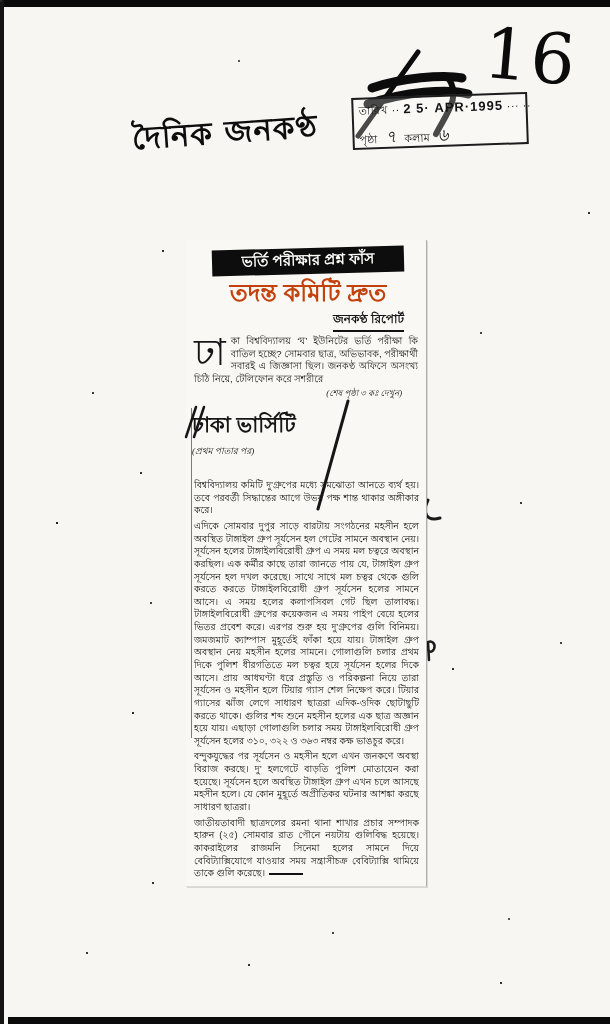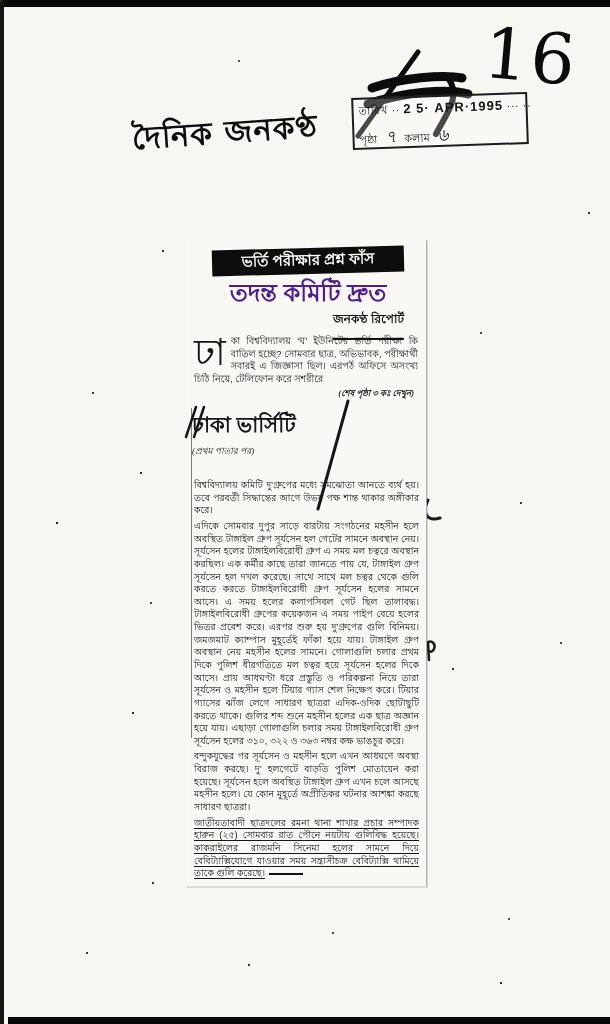--- a/index.html
+++ b/index.html
@@ -35,32 +35,32 @@
   .masthead{position:absolute;left:132px;top:108px;font-size:31px;font-weight:bold;
     transform:rotate(-4deg);letter-spacing:1px;color:#0d0d0d;
     font-family:"DejaVu Sans",sans-serif;}
   
   .clipping{position:absolute;left:186px;top:240px;width:240px;background:#f9f8f4;
     border-right:1px solid rgba(40,40,40,.35);border-bottom:1px solid rgba(40,40,40,.12);
     padding-bottom:6px;box-shadow:1px 1px 0 rgba(0,0,0,.12);}
   .clip-rule{position:absolute;left:5px;top:168px;width:1px;height:330px;background:rgba(20,20,20,.55);}
   .kicker{margin:8px 22px 2px 26px;background:#0d0d0d;color:#fbfbf8;font-weight:bold;
     font-size:15px;text-align:center;padding:4px 2px 5px;transform:rotate(-1.5deg);line-height:1.1;}
-  .headline{font-size:24px;font-weight:bold;text-align:center;line-height:1.22;margin:4px 2px 0 6px;color:#4c1d95;}
+  .headline{font-size:24px;font-weight:bold;text-align:center;line-height:1.22;margin:4px 2px 0 6px;color:#c2410c;}
   .byline{text-align:right;margin:3px 22px 5px 0;font-weight:bold;font-size:12px;}
-  .byline span{border-bottom:2px solid #111;padding-bottom:12px;}
+  .byline span{border-bottom:2px solid #111;padding-bottom:4px;}
   .lead{font-size:9.5px;text-align:justify;margin:4px 8px 0 8px;line-height:1.35;}
   .dropcap{float:left;font-size:37px;line-height:.85;margin:2px 5px 0 0;font-weight:400;}
-  .jump{font-style:italic;text-align:right;font-size:8.5px;margin:1px 12px 0 0;font-family:"Liberation Serif",serif;font-weight:bold;}
+  .jump{font-style:italic;text-align:right;font-size:8.5px;margin:1px 24px 0 0;font-family:"Liberation Serif",serif;}
   .section-hd{font-size:21px;font-weight:bold;margin:8px 0 0 6px;position:relative;display:inline-block;}
   .section-note{font-style:italic;font-size:9px;margin:0 0 20px 6px;font-family:"Liberation Serif",serif;}
   .bodytext p{font-size:9.3px;text-align:justify;line-height:1.36;margin:3px 7px 0 8px;}
   .subhead{text-align:center;font-weight:bold;font-size:12.5px;margin:5px 0 1px;position:relative;}
   .final-wrap{position:relative;}
-  .final-wrap p{text-decoration:underline;text-underline-offset:2px;}
+  .final-wrap p{text-underline-offset:2px;}
   .end-dash{display:inline-block;width:34px;height:2px;background:#111;vertical-align:middle;margin-left:4px;}
   .pen-slash{position:absolute;left:120px;top:-8px;pointer-events:none;}
   .pen-dslash{position:absolute;left:-8px;top:-4px;pointer-events:none;}
   .pen-check{position:absolute;left:420px;top:498px;}
   .pen-b{position:absolute;left:424px;top:638px;}
   .pen-tick{position:absolute;right:34px;top:-4px;}
   svg.mark{overflow:visible;}
 </style>
 </head>
 <body>
@@ -119,21 +119,21 @@
     <div class="headline">
       <div>তদন্ত কমিটি দ্রুত</div>
     </div>
 
     <div class="byline">
       <span>জনকণ্ঠ রিপোর্ট</span>
     </div>
 
     <div class="lead">
       <span class="dropcap">ঢা</span>
-      <span>কা বিশ্ববিদ্যালয় ‘ঘ’ ইউনিটের ভর্তি পরীক্ষা কি বাতিল হচ্ছে? সোমবার ছাত্র, অভিভাবক, পরীক্ষার্থী সবারই এ জিজ্ঞাসা ছিল। এরপর্ঠ অফিসে অসংখ্য চিঠি নিয়ে, টেলিফোন করে সশরীরে</span>
+      <span>কা বিশ্ববিদ্যালয় ‘ঘ’ ইউনিটের ভর্তি পরীক্ষা কি বাতিল হচ্ছে? সোমবার ছাত্র, অভিভাবক, পরীক্ষার্থী সবারই এ জিজ্ঞাসা ছিল। জনকণ্ঠ অফিসে অসংখ্য চিঠি নিয়ে, টেলিফোন করে সশরীরে</span>
     </div>
 
     <div class="jump">(শেষ পৃষ্ঠা ৩ কঃ দেখুন)</div>
 
     <div style="position:relative;">
       <div class="section-hd">
         <span>ঢাকা ভার্সিটি</span>
         <span class="pen-slash">
           <svg class="mark" width="40" height="110" viewBox="0 0 40 110">
             <path d="M36,0 L6,108" stroke="#161616" stroke-width="3" fill="none" stroke-linecap="round"></path>
@@ -144,21 +144,21 @@
             <path d="M10,32 L20,2 M2,32 L12,2" stroke="#161616" stroke-width="2.5" fill="none" stroke-linecap="round"></path>
           </svg>
         </span>
       </div>
     </div>
     <div class="section-note">(প্রথম পাতার পর)</div>
 
     <div class="bodytext">
       <p>বিশ্ববিদ্যালয় কমিটি দু’গ্রুপের মধ্যে সমঝোতা আনতে ব্যর্থ হয়। তবে পরবর্তী সিদ্ধান্তের আগে উভয় পক্ষ শান্ত থাকার অঙ্গীকার করে।</p>
       <p>এদিকে সোমবার দুপুর সাড়ে বারটায় সংগঠনের মহসীন হলে অবস্থিত টাঙ্গাইল গ্রুপ সূর্যসেন হল গেটের সামনে অবস্থান নেয়। সূর্যসেন হলের টাঙ্গাইলবিরোধী গ্রুপ এ সময় মল চত্বরে অবস্থান করছিল। এক কর্মীর কাছে তারা জানতে পায় যে, টাঙ্গাইল গ্রুপ সূর্যসেন হল দখল করেছে। সাথে সাথে মল চত্বর থেকে গুলি করতে করতে টাঙ্গাইলবিরোধী গ্রুপ সূর্যসেন হলের সামনে আসে। এ সময় হলের কলাপসিবল গেট ছিল তালাবদ্ধ। টাঙ্গাইলবিরোধী গ্রুপের কয়েকজন এ সময় পাইপ বেয়ে হলের ভিতর প্রবেশ করে। এরপর শুরু হয় দু’গ্রুপের গুলি বিনিময়। জমজমাট ক্যাম্পাস মুহূর্তেই ফাঁকা হয়ে যায়। টাঙ্গাইল গ্রুপ অবস্থান নেয় মহসীন হলের সামনে। গোলাগুলি চলার প্রথম দিকে পুলিশ ধীরগতিতে মল চত্বর হয়ে সূর্যসেন হলের দিকে আসে। প্রায় আধঘণ্টা ধরে প্রস্তুতি ও পরিকল্পনা নিয়ে তারা সূর্যসেন ও মহসীন হলে টিয়ার গ্যাস শেল নিক্ষেপ করে। টিয়ার গ্যাসের ঝাঁজ লেগে সাধারণ ছাত্ররা এদিক-ওদিক ছোটাছুটি করতে থাকে। গুলির শব্দ শুনে মহসীন হলের এক ছাত্র অজ্ঞান হয়ে যায়। এছাড়া গোলাগুলি চলার সময় টাঙ্গাইলবিরোধী গ্রুপ সূর্যসেন হলের ৩১০, ৩২২ ও ৩৬৩ নম্বর কক্ষ ভাঙচুর করে।</p>
-      <p>বন্দুকযুদ্ধের পর সূর্যসেন ও মহসীন হলে এখন আধঘণে অবস্থা বিরাজ করছে। দু’ হলগেটে বাড়তি পুলিশ মোতায়েন করা হয়েছে। সূর্যসেন হলে অবস্থিত টাঙ্গাইল গ্রুপ এখন চলে আসছে মহসীন হলে। যে কোন মুহূর্তে অপ্রীতিকর ঘটনার আশঙ্কা করছে সাধারণ ছাত্ররা।</p>
+      <p>বন্দুকযুদ্ধের পর সূর্যসেন ও মহসীন হলে এখন জনকণে অবস্থা বিরাজ করছে। দু’ হলগেটে বাড়তি পুলিশ মোতায়েন করা হয়েছে। সূর্যসেন হলে অবস্থিত টাঙ্গাইল গ্রুপ এখন চলে আসছে মহসীন হলে। যে কোন মুহূর্তে অপ্রীতিকর ঘটনার আশঙ্কা করছে সাধারণ ছাত্ররা।</p>
     </div>
 
 
     <div class="bodytext final-wrap">
       <p><span>জাতীয়তাবাদী ছাত্রদলের রমনা থানা শাখার প্রচার সম্পাদক হারুন (২৫) সোমবার রাত পৌনে নয়টায় গুলিবিদ্ধ হয়েছে। কাকরাইলের রাজমনি সিনেমা হলের সামনে দিয়ে বেবিট্যাক্সিযোগে যাওয়ার সময় সন্ত্রাসীচক্র বেবিট্যাক্সি থামিয়ে তাকে গুলি করেছে।</span><span class="end-dash"></span></p>
     </div>
   </div>
 
 </div>
 

